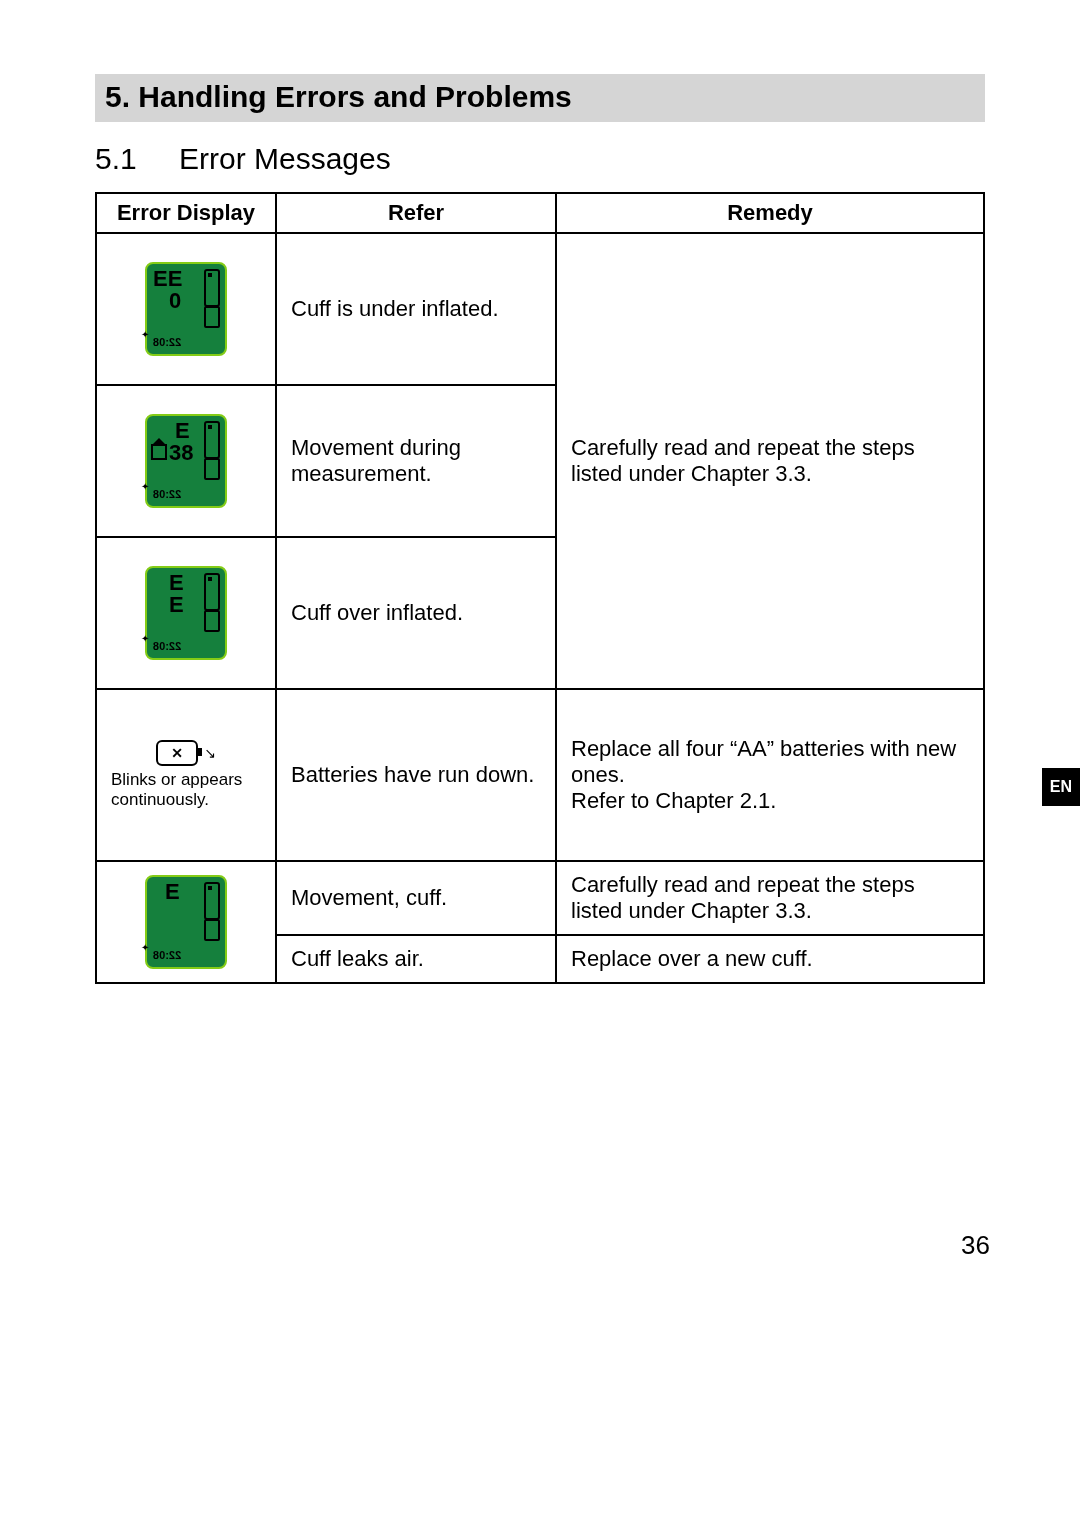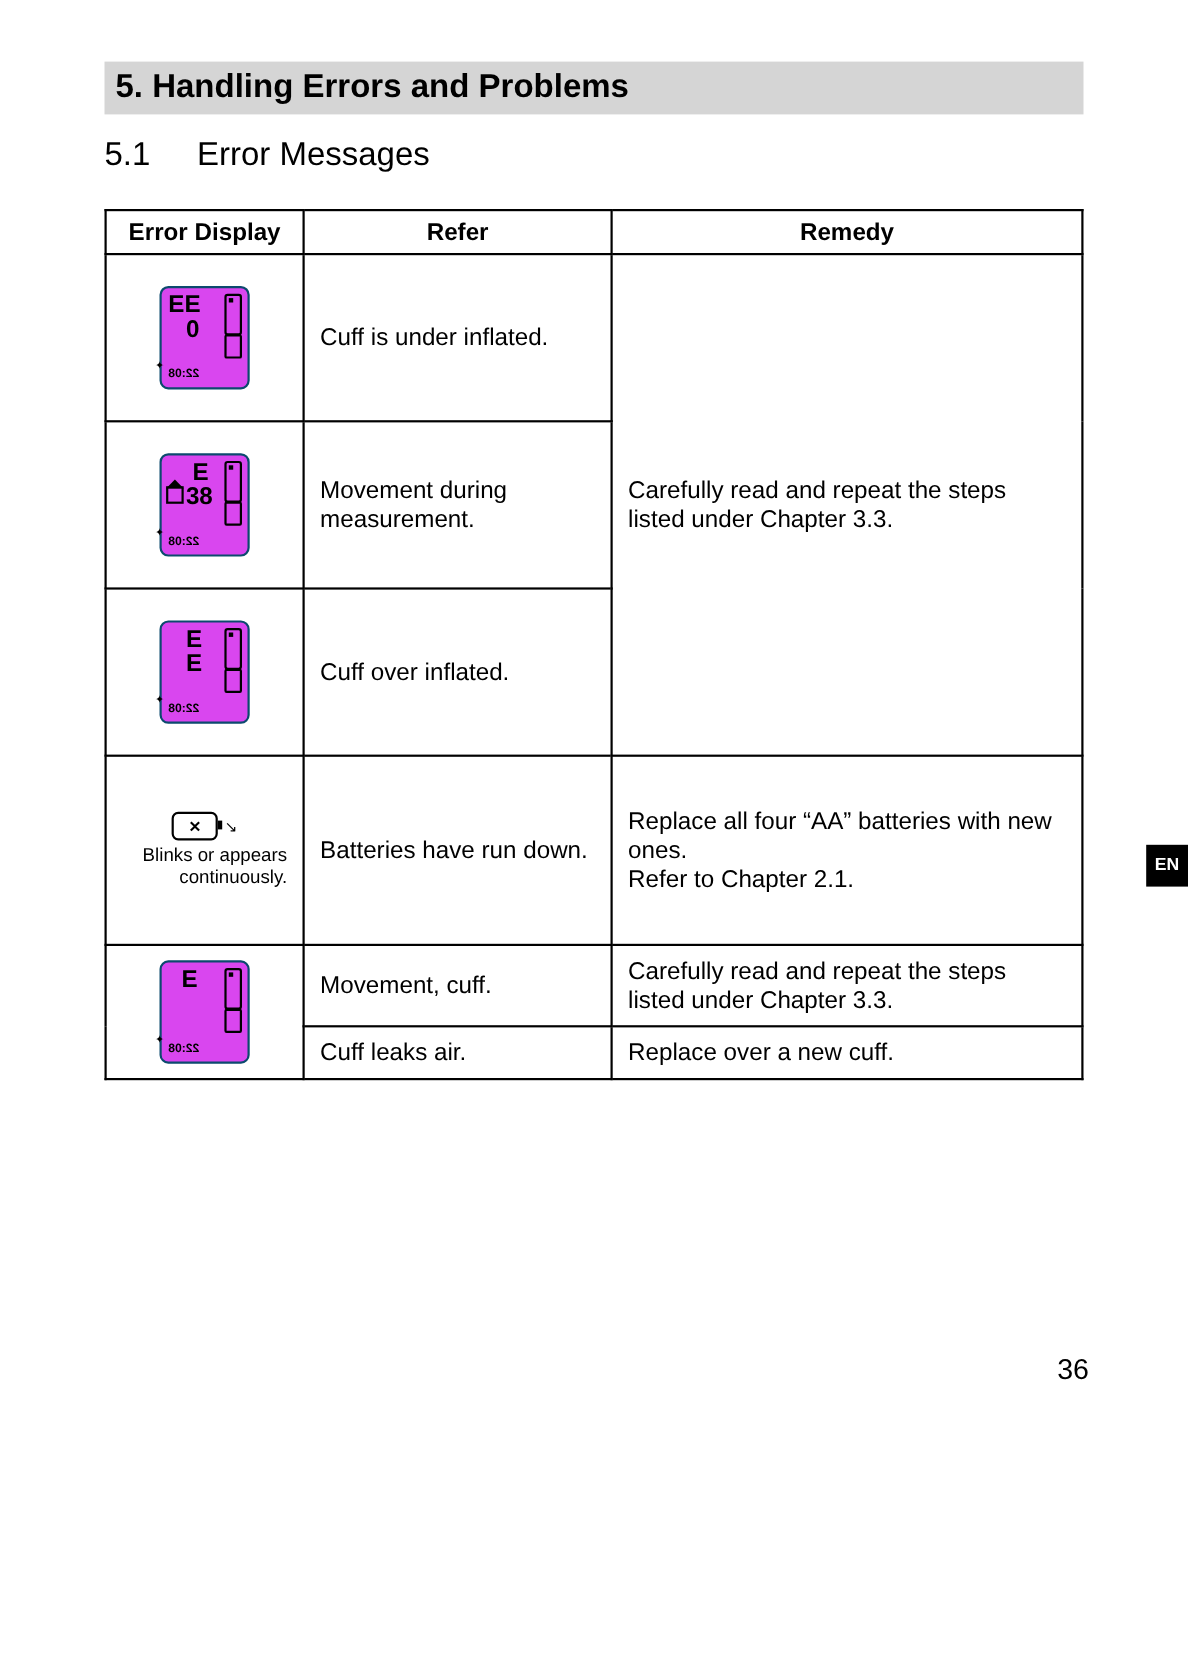--- a/index.html
+++ b/index.html
@@ -1,29 +1,29 @@
 <!DOCTYPE html>
 <html><head>
 <meta charset="utf-8">
 <style>
   html,body{margin:0;padding:0;background:#fff;color:#000;font-family:Arial,Helvetica,sans-serif}
-  .page{width:1080px;height:1527px;position:relative;box-sizing:border-box;padding:56px 95px 0 95px}
+  .page{width:1080px;height:1527px;position:relative;box-sizing:border-box;padding:74px 95px 0 95px}
   .chapter-bar{background:#d5d5d5;padding:6px 10px 8px 10px;font-weight:bold;font-size:30px}
   .section{margin-top:20px;font-weight:normal;font-size:30px}
   .section .num{display:inline-block;width:84px}
-  table.err{border-collapse:collapse;margin-top:32px;width:100%}
+  table.err{border-collapse:collapse;margin-top:16px;width:100%}
   table.err th,table.err td{border:2px solid #000;padding:10px 14px;font-size:22px;vertical-align:middle;text-align:left;font-weight:normal}
   table.err th{font-weight:bold;text-align:center;padding:6px 0}
   col.c0{width:180px}col.c1{width:280px}
   .disp{display:flex;flex-direction:column;align-items:center;justify-content:center;gap:4px}
-  .caption{font-size:17px;text-align:right;line-height:1.15}
+  .caption{font-size:17px;text-align:left;line-height:1.15}
   .en-tab{position:absolute;right:0;top:768px;background:#000;color:#fff;font-weight:bold;font-size:16px;padding:10px 8px}
   .pagenum{position:absolute;right:90px;bottom:266px;font-size:26px}
   
-  .lcd{width:78px;height:90px;border:2px solid #0c4a6e;border-radius:8px;position:relative;background:#d946ef}
+  .lcd{width:78px;height:90px;border:2px solid #84cc16;border-radius:8px;position:relative;background:#15803d}
   .lcd .mem{position:absolute;right:5px;top:5px;width:12px;height:34px;border:2px solid #000;border-radius:3px}
   .lcd .mem:after{content:"";position:absolute;left:2px;top:2px;width:4px;height:4px;background:#000}
   .lcd .big{position:absolute;left:6px;top:4px;font:700 22px/1 Arial;letter-spacing:0}
   .lcd .mid{position:absolute;left:6px;top:26px;font:700 22px/1 Arial}
   .lcd .house{position:absolute;left:4px;top:28px;width:12px;height:12px;border:2px solid #000}
   .lcd .house:before{content:"";position:absolute;left:-2px;top:-8px;border-left:8px solid transparent;border-right:8px solid transparent;border-bottom:8px solid #000}
   .lcd .tray{position:absolute;right:5px;bottom:26px;width:12px;height:18px;border:2px solid #000;border-radius:2px}
   .lcd .date{position:absolute;left:6px;bottom:6px;font:700 11px/1 Arial;transform:scaleX(-1)}
   .lcd .spark{position:absolute;left:-6px;bottom:14px;font-size:10px}
   .batt{width:38px;height:22px;border:2px solid #000;border-radius:6px;display:inline-flex;align-items:center;justify-content:center;position:relative}

